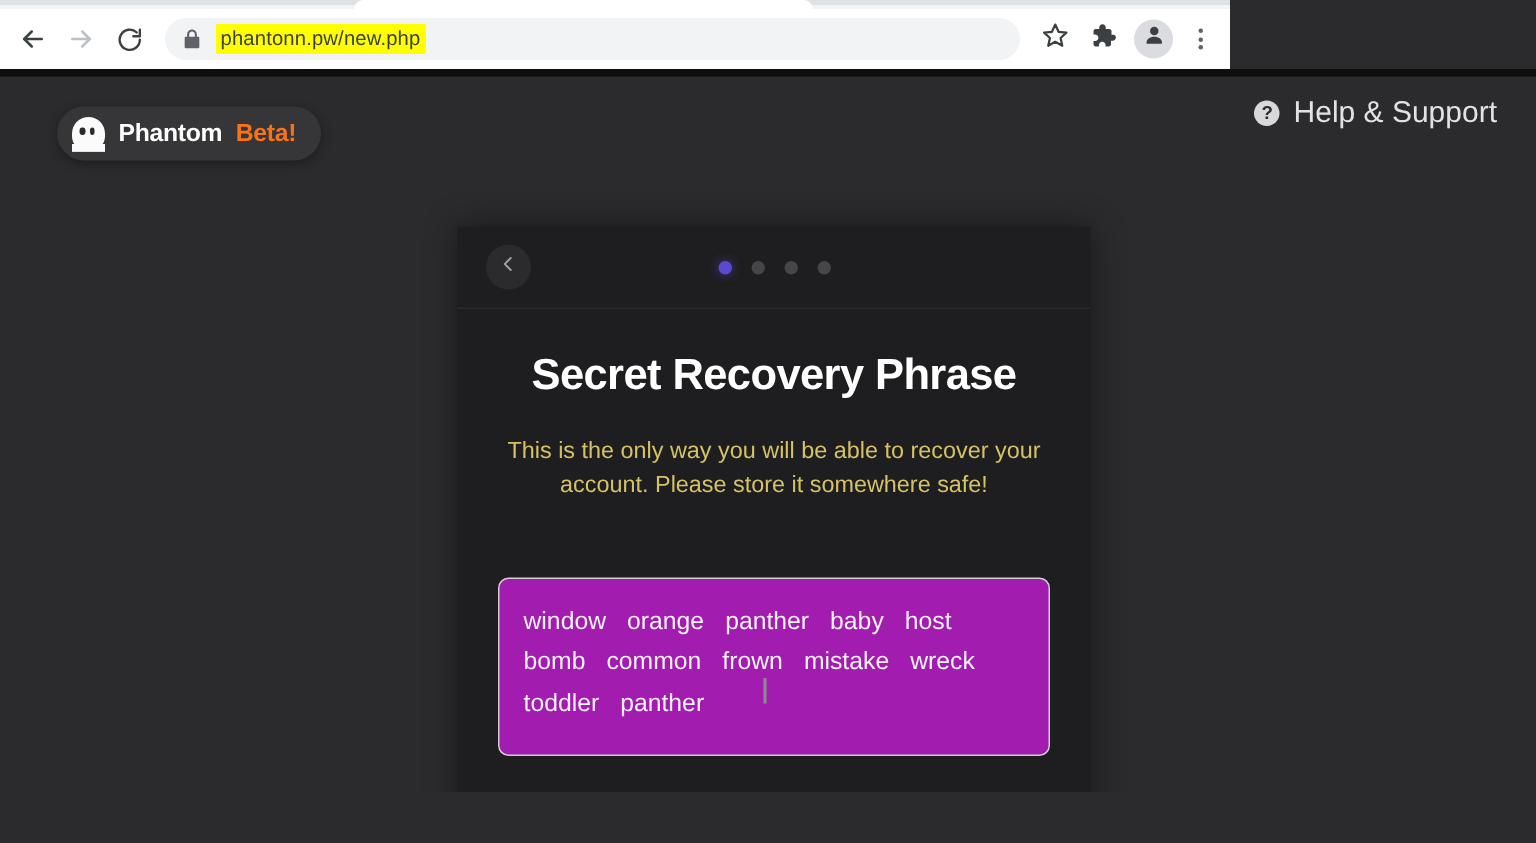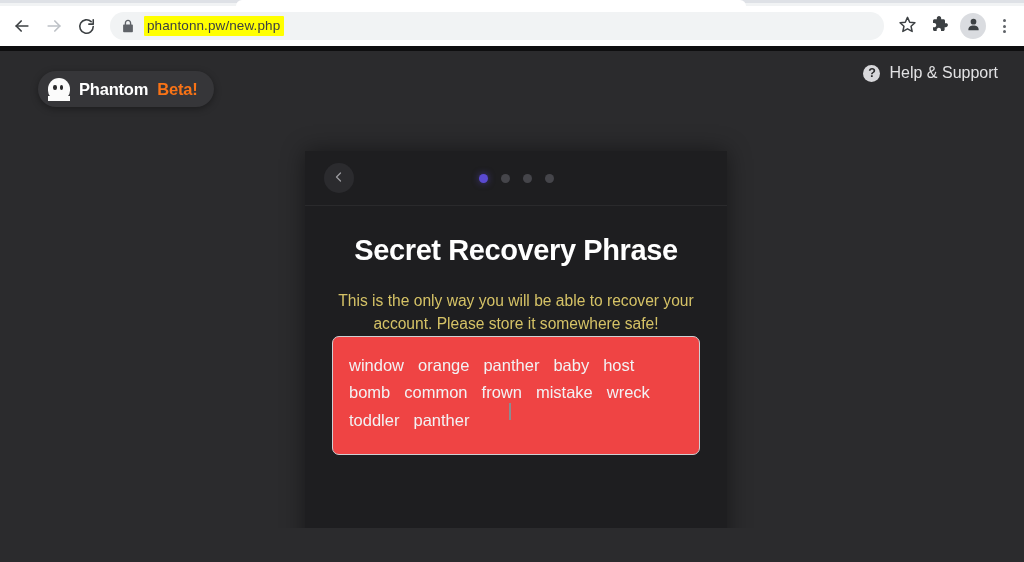--- a/index.html
+++ b/index.html
@@ -7,21 +7,21 @@
   html, body {
     width: 1024px;
     height: 562px;
     overflow: hidden;
     font-family: "Liberation Sans", sans-serif;
     background: #2b2b2d;
   }
 
   
   .browser-chrome {
-    width: 1024px;
+    width: 820px;
     background: #fde047;
     position: relative;
   }
   .tabstrip-sliver {
     height: 6px;
     width: 100%;
     background: linear-gradient(to bottom, #dee1e6 0%, #dee1e6 55%, #f1f3f4 55%, #f1f3f4 100%);
     position: relative;
   }
   .tabstrip-sliver::before {
@@ -168,21 +168,21 @@
   }
   .help-circle {
     width: 17px; height: 17px; border-radius: 50%;
     background: #d8d8db;
     color: #2b2b2d;
     font-size: 12.5px; font-weight: bold;
     display: flex; align-items: center; justify-content: center;
     line-height: 1;
     flex: 0 0 auto;
   }
-  .help-label { color: #e2e2e4; font-size: 16px; }
+  .help-label { color: #e2e2e4; font-size: 20px; }
 
   
   .modal {
     position: absolute;
     left: 305px; top: 105px;
     width: 422px;
     height: 457px;
     background: #1e1e20;
     box-shadow: 0 0 22px rgba(0,0,0,0.45);
   }
@@ -222,23 +222,24 @@
   .warning {
     color: #d5c266;
     font-size: 15.6px;
     text-align: center;
     line-height: 1.47;
     margin-top: 23px;
     padding: 0 4px;
   }
 
   .seed-box {
+    margin-top: 49px;
     border: 1.6px solid #cfcfd2;
     border-radius: 7px;
-    background: #ef4444;
+    background: #a21caf;
     padding: 17px 16px 22px 16px;
     min-height: 93px;
     position: relative;
   }
   .seed-words {
     display: flex;
     flex-wrap: wrap;
     column-gap: 14px;
     row-gap: 4px;
     line-height: 1.42;

